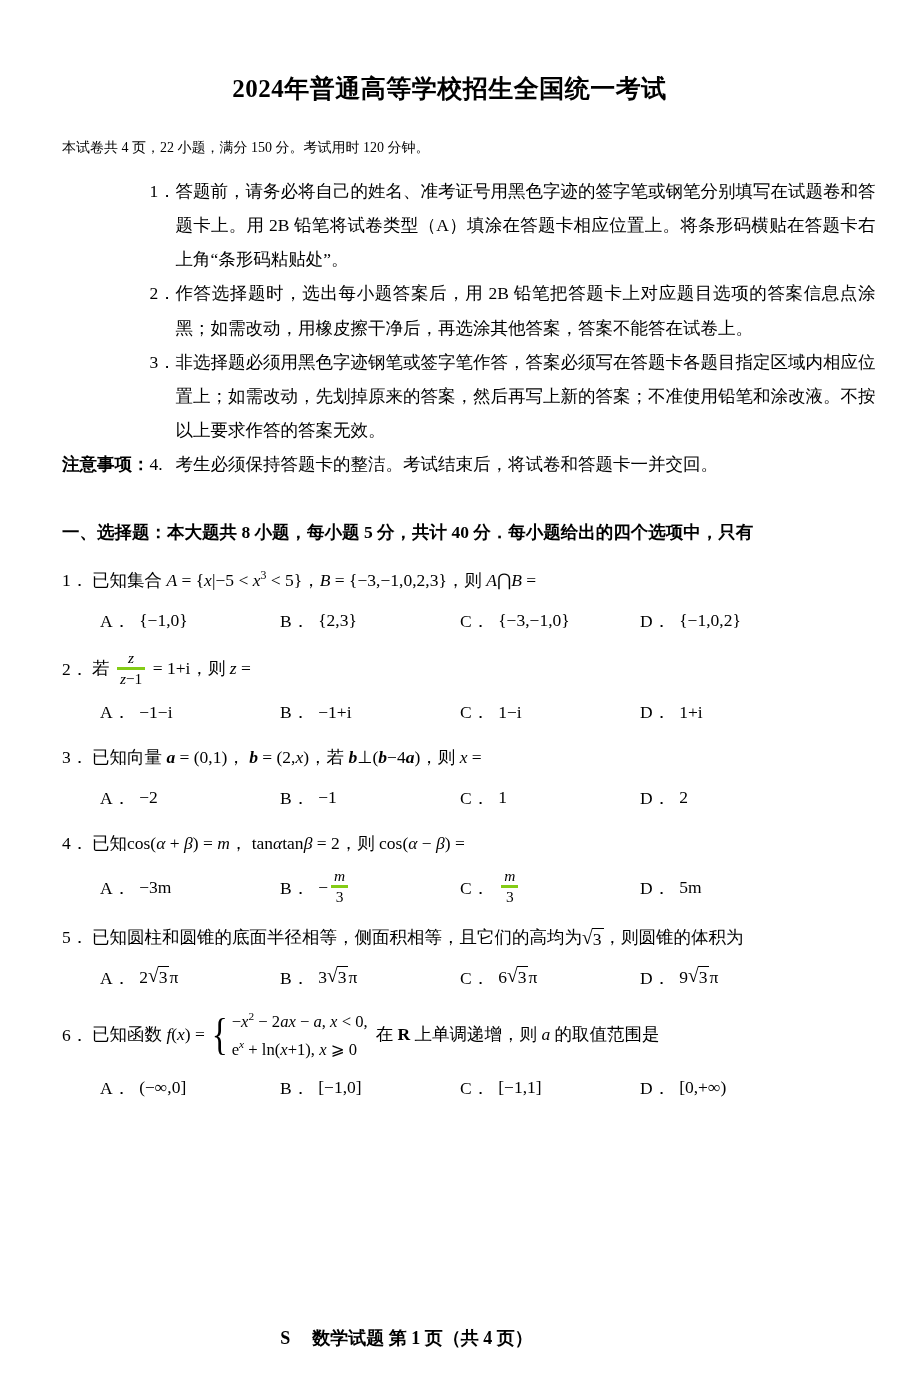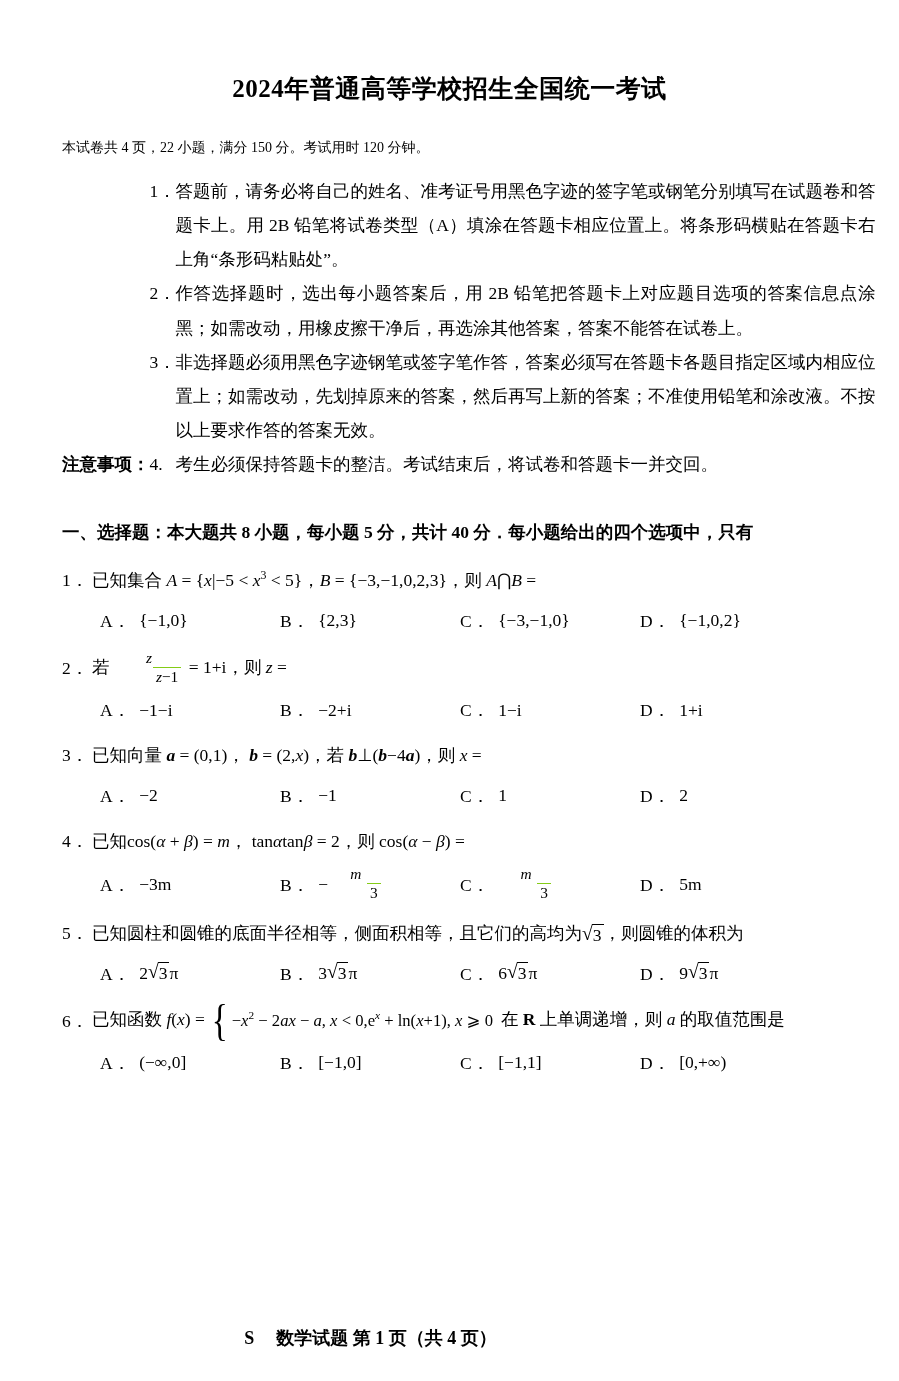--- a/index.html
+++ b/index.html
@@ -141,21 +141,21 @@
   .frac {
     display: inline-flex;
     flex-direction: column;
     vertical-align: middle;
     text-align: center;
     margin: 0 3px;
     position: relative;
     top: -1px;
   }
   .frac .num { font-size: 0.88em; padding: 0 3px 1px 3px; line-height: 1.05; }
-  .frac .den { font-size: 0.88em; padding: 1px 3px 0 3px; line-height: 1.05; border-top: 1px solid #84cc16; margin-left: 36px; }
+  .frac .den { font-size: 0.88em; padding: 1px 3px 0 3px; line-height: 1.05; border-top: 3px solid #84cc16; }
 
   .sqrt {
     display: inline-flex;
     align-items: flex-start;
     vertical-align: middle;
     position: relative;
     top: -1px;
   }
   .sqrt .radical { font-size: 1.12em; line-height: 1; margin-right: -1px; }
   .sqrt .radicand {
@@ -174,39 +174,41 @@
   }
   .piece .brace {
     font-size: 2.55em;
     line-height: 0.78;
     font-weight: 300;
     transform: scaleX(0.75);
     margin-right: 1px;
   }
   .piece .cases {
     display: inline-flex;
+    flex-direction: column;
     justify-content: center;
   }
   .piece .case-row {
     line-height: 1.65;
     white-space: nowrap;
     font-size: 0.95em;
   }
   .q6-stem { align-items: center; }
   .q6-tail { margin-left: 8px; }
 
   
   .footer {
     position: absolute;
     left: 0;
     top: 1326px;
     width: 741px;
     text-align: center;
     font-size: 18px;
     font-weight: bold;
+    padding-left: 36px;
   }
   .footer .s-mark { margin-right: 22px; }
 </style>
 </head>
 <body>
 
 <div class="page">
 
   <div class="doc-title">2024年普通高等学校招生全国统一考试</div>
 
@@ -273,21 +275,21 @@
             <span class="den"><span class="mi">z</span><span class="mo">−1</span></span>
           </span><span class="mo"> = 1+i</span><span class="mo">，</span>则 <span class="mi">z</span><span class="mo"> =</span></span>
     </div>
     <div class="q-options">
       <span class="opt">
           <span class="opt-letter">A．</span>
           <span>−1−i</span>
         </span>
       <span class="opt">
           <span class="opt-letter">B．</span>
-          <span>−2+i</span>
+          <span>−1+i</span>
         </span>
       <span class="opt">
           <span class="opt-letter">C．</span>
           <span>1−i</span>
         </span>
       <span class="opt">
           <span class="opt-letter">D．</span>
           <span>1+i</span>
         </span>
     </div>

